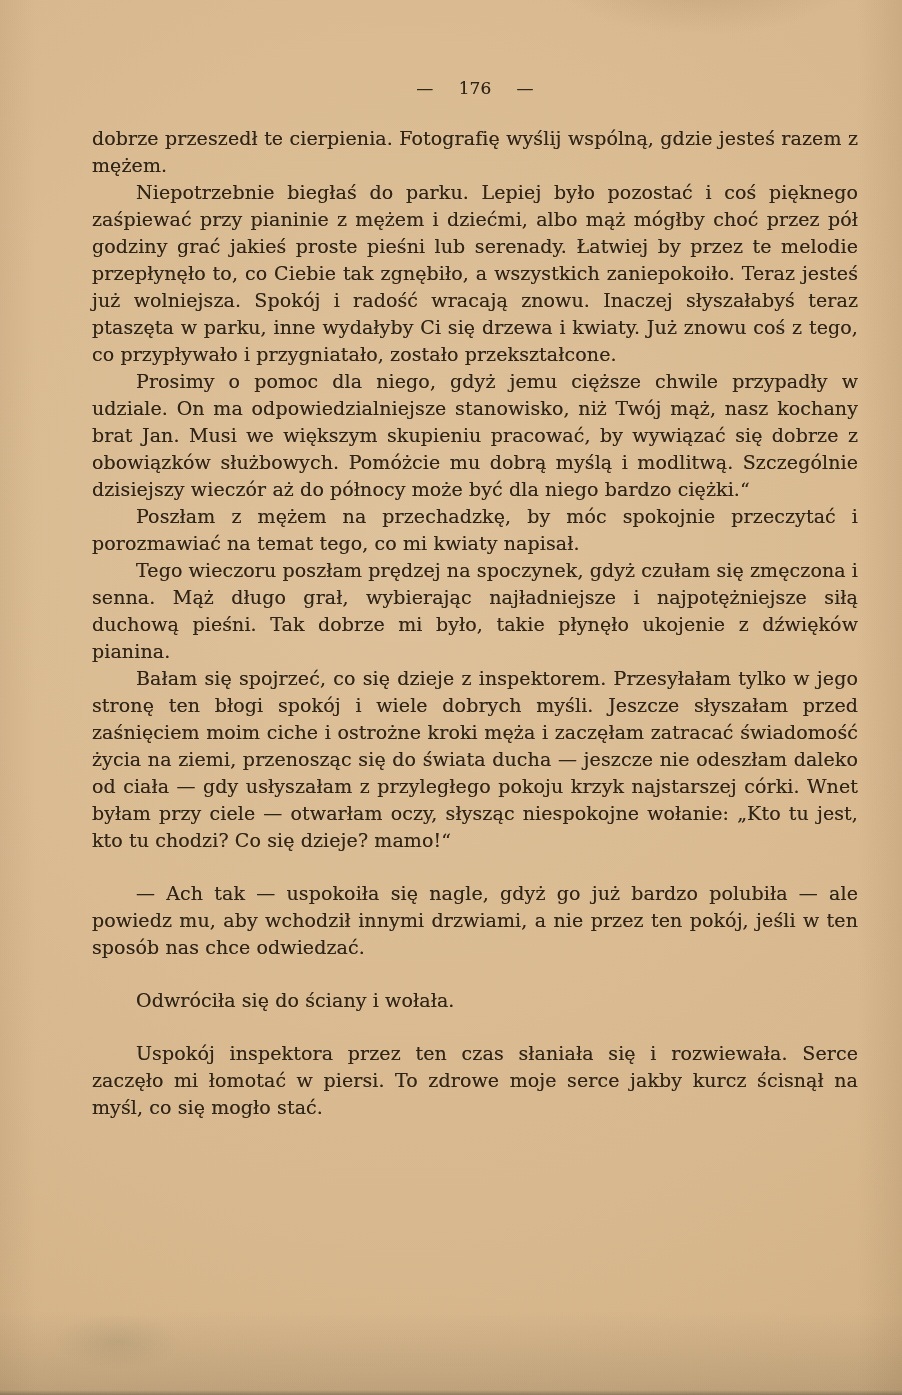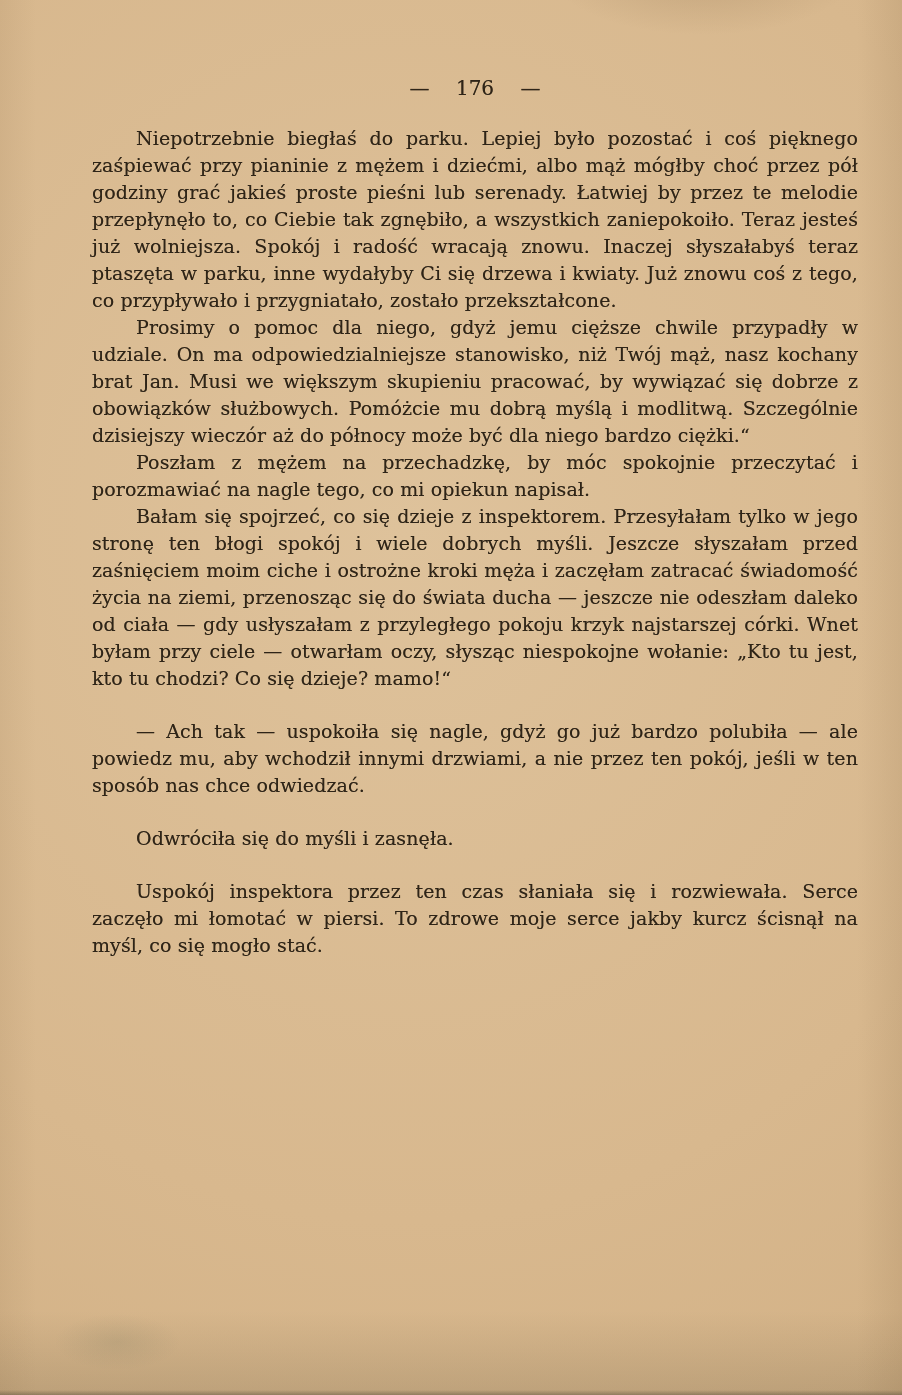--- a/index.html
+++ b/index.html
@@ -35,21 +35,21 @@
   .content {
     position: absolute;
     left: 92px;
     top: 0;
     width: 766px;
     color: #2e2417;
   }
   .page-number {
     margin-top: 76px;
     text-align: center;
-    font-size: 20px;
+    font-size: 17px;
     line-height: 24px;
     word-spacing: 20px;
     text-shadow: 0 0 0.6px rgba(46, 36, 23, 0.55);
   }
   .text-block {
     margin-top: 25px;
   }
   .para {
     margin: 0;
     font-size: 19px;
@@ -67,23 +67,25 @@
   }
 </style>
 </head>
 <body>
 
 <div class="page">
   <div class="content">
     <div class="page-number">— 176 —</div>
     <div class="text-block">
 
+    <p class="para">dobrze przeszedł te cierpienia. Fotografię wyślij wspólną, gdzie jesteś razem z mężem.</p>
         <p class="para indent">Niepotrzebnie biegłaś do parku. Lepiej było pozostać i coś pięknego zaśpiewać przy pianinie z mężem i dziećmi, albo mąż mógłby choć przez pół godziny grać jakieś proste pieśni lub serenady. Łatwiej by przez te melodie przepłynęło to, co Ciebie tak zgnębiło, a wszystkich zaniepokoiło. Teraz jesteś już wolniejsza. Spokój i radość wracają znowu. Inaczej słyszałabyś teraz ptaszęta w parku, inne wydałyby Ci się drzewa i kwiaty. Już znowu coś z tego, co przypływało i przygniatało, zostało przekształcone.</p>
         <p class="para indent">Prosimy o pomoc dla niego, gdyż jemu cięższe chwile przypadły w udziale. On ma odpowiedzialniejsze stanowisko, niż Twój mąż, nasz kochany brat Jan. Musi we większym skupieniu pracować, by wywiązać się dobrze z obowiązków służbowych. Pomóżcie mu dobrą myślą i modlitwą. Szczególnie dzisiejszy wieczór aż do północy może być dla niego bardzo ciężki.“</p>
-        <p class="para indent">Poszłam z mężem na przechadzkę, by móc spokojnie przeczytać i porozmawiać na nagle tego, co mi opiekun napisał.</p>
+        <p class="para indent">Poszłam z mężem na przechadzkę, by móc spokojnie przeczytać i porozmawiać na temat tego, co mi kwiaty napisał.</p>
+        <p class="para indent">Tego wieczoru poszłam prędzej na spoczynek, gdyż czułam się zmęczona i senna. Mąż długo grał, wybierając najładniejsze i najpotężniejsze siłą duchową pieśni. Tak dobrze mi było, takie płynęło ukojenie z dźwięków pianina.</p>
         <p class="para indent">Bałam się spojrzeć, co się dzieje z inspektorem. Przesyłałam tylko w jego stronę ten błogi spokój i wiele dobrych myśli. Jeszcze słyszałam przed zaśnięciem moim ciche i ostrożne kroki męża i zaczęłam zatracać świadomość życia na ziemi, przenosząc się do świata ducha — jeszcze nie odeszłam daleko od ciała — gdy usłyszałam z przyległego pokoju krzyk najstarszej córki. Wnet byłam przy ciele — otwarłam oczy, słysząc niespokojne wołanie: „Kto tu jest, kto tu chodzi? Co się dzieje? mamo!“</p>
         <p class="para indent space-before">— Ach tak — uspokoiła się nagle, gdyż go już bardzo polubiła — ale powiedz mu, aby wchodził innymi drzwiami, a nie przez ten pokój, jeśli w ten sposób nas chce odwiedzać.</p>
-        <p class="para indent space-before">Odwróciła się do myśli i zasnęła.</p>
+        <p class="para indent space-before">Odwróciła się do ściany i wołała.</p>
         <p class="para indent space-before">Uspokój inspektora przez ten czas słaniała się i rozwiewała. Serce zaczęło mi łomotać w piersi. To zdrowe moje serce jakby kurcz ścisnął na myśl, co się mogło stać.</p>
       </div>
   </div>
   <div class="bottom-edge"></div>
 </div>
 
 </body></html>

